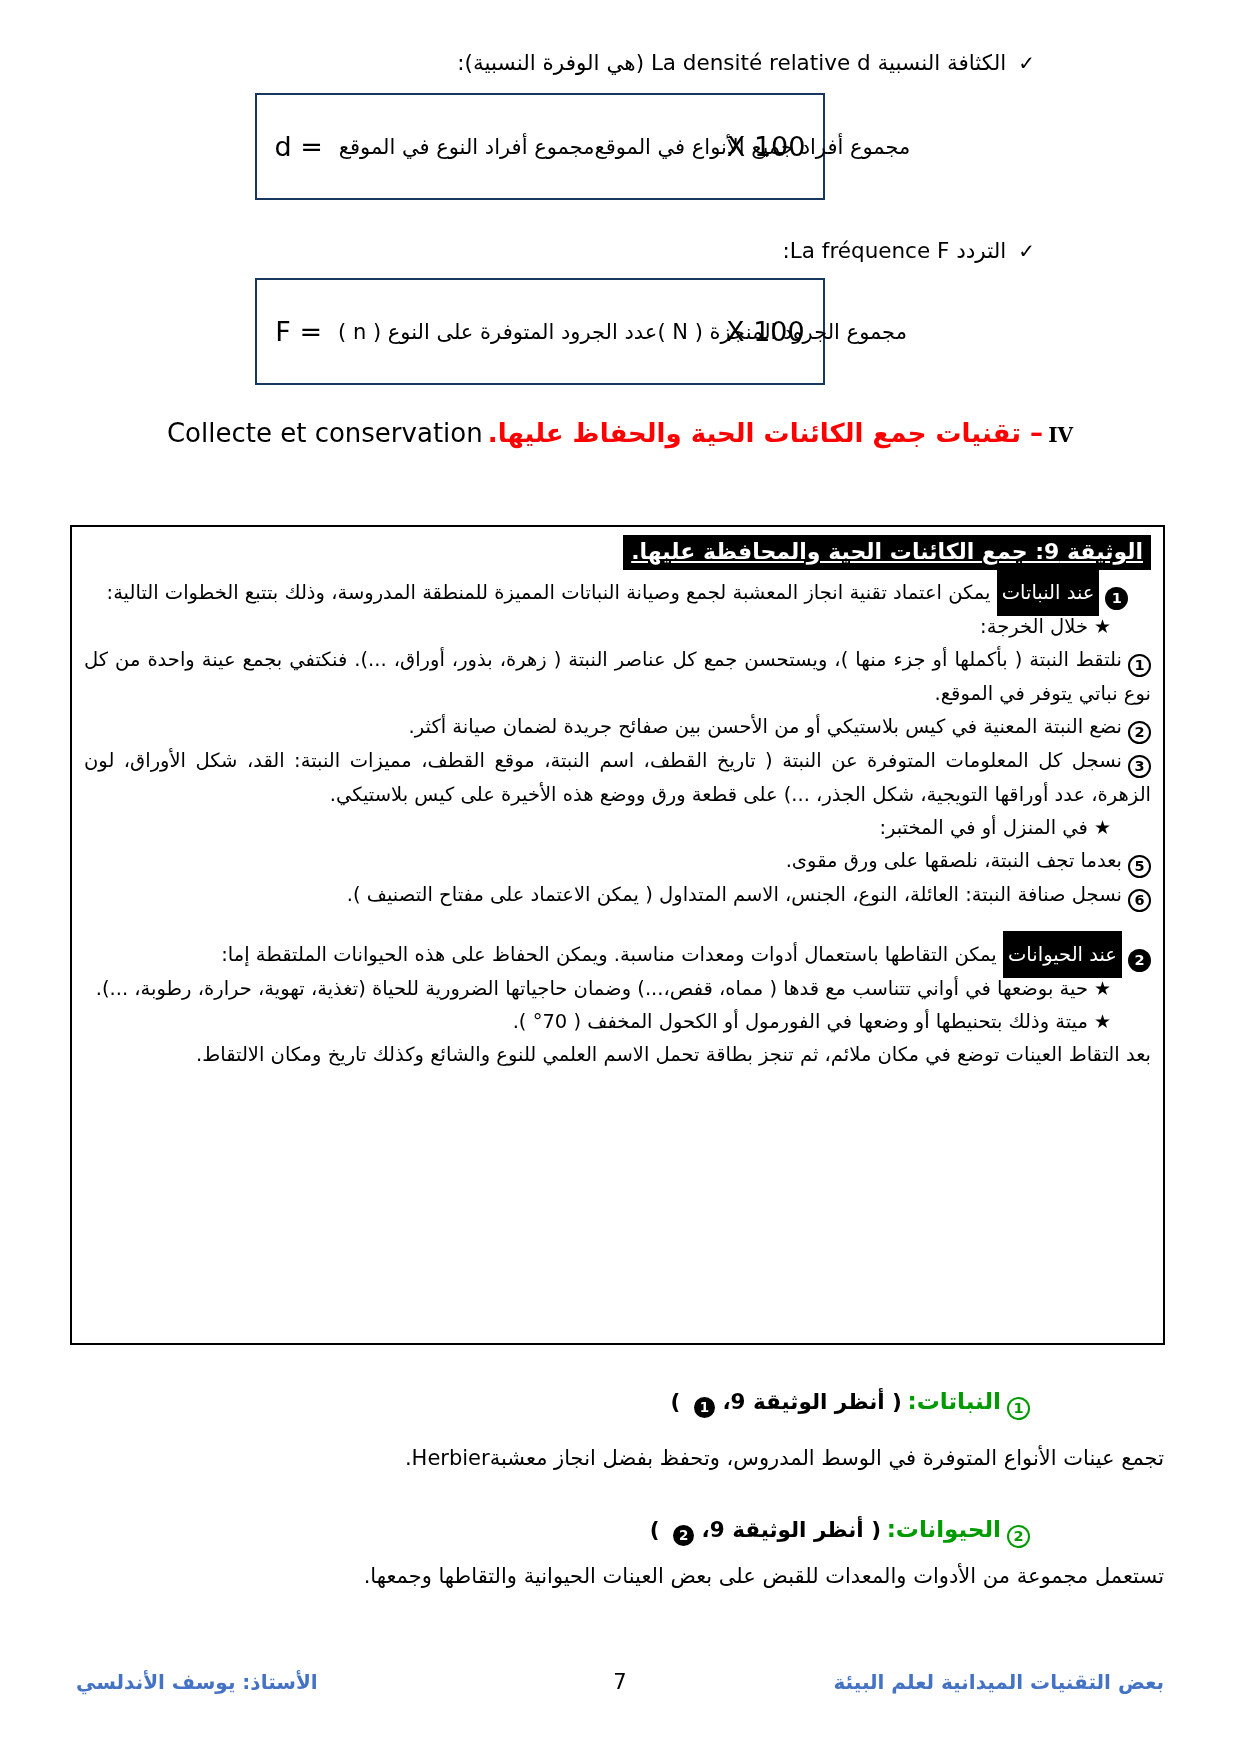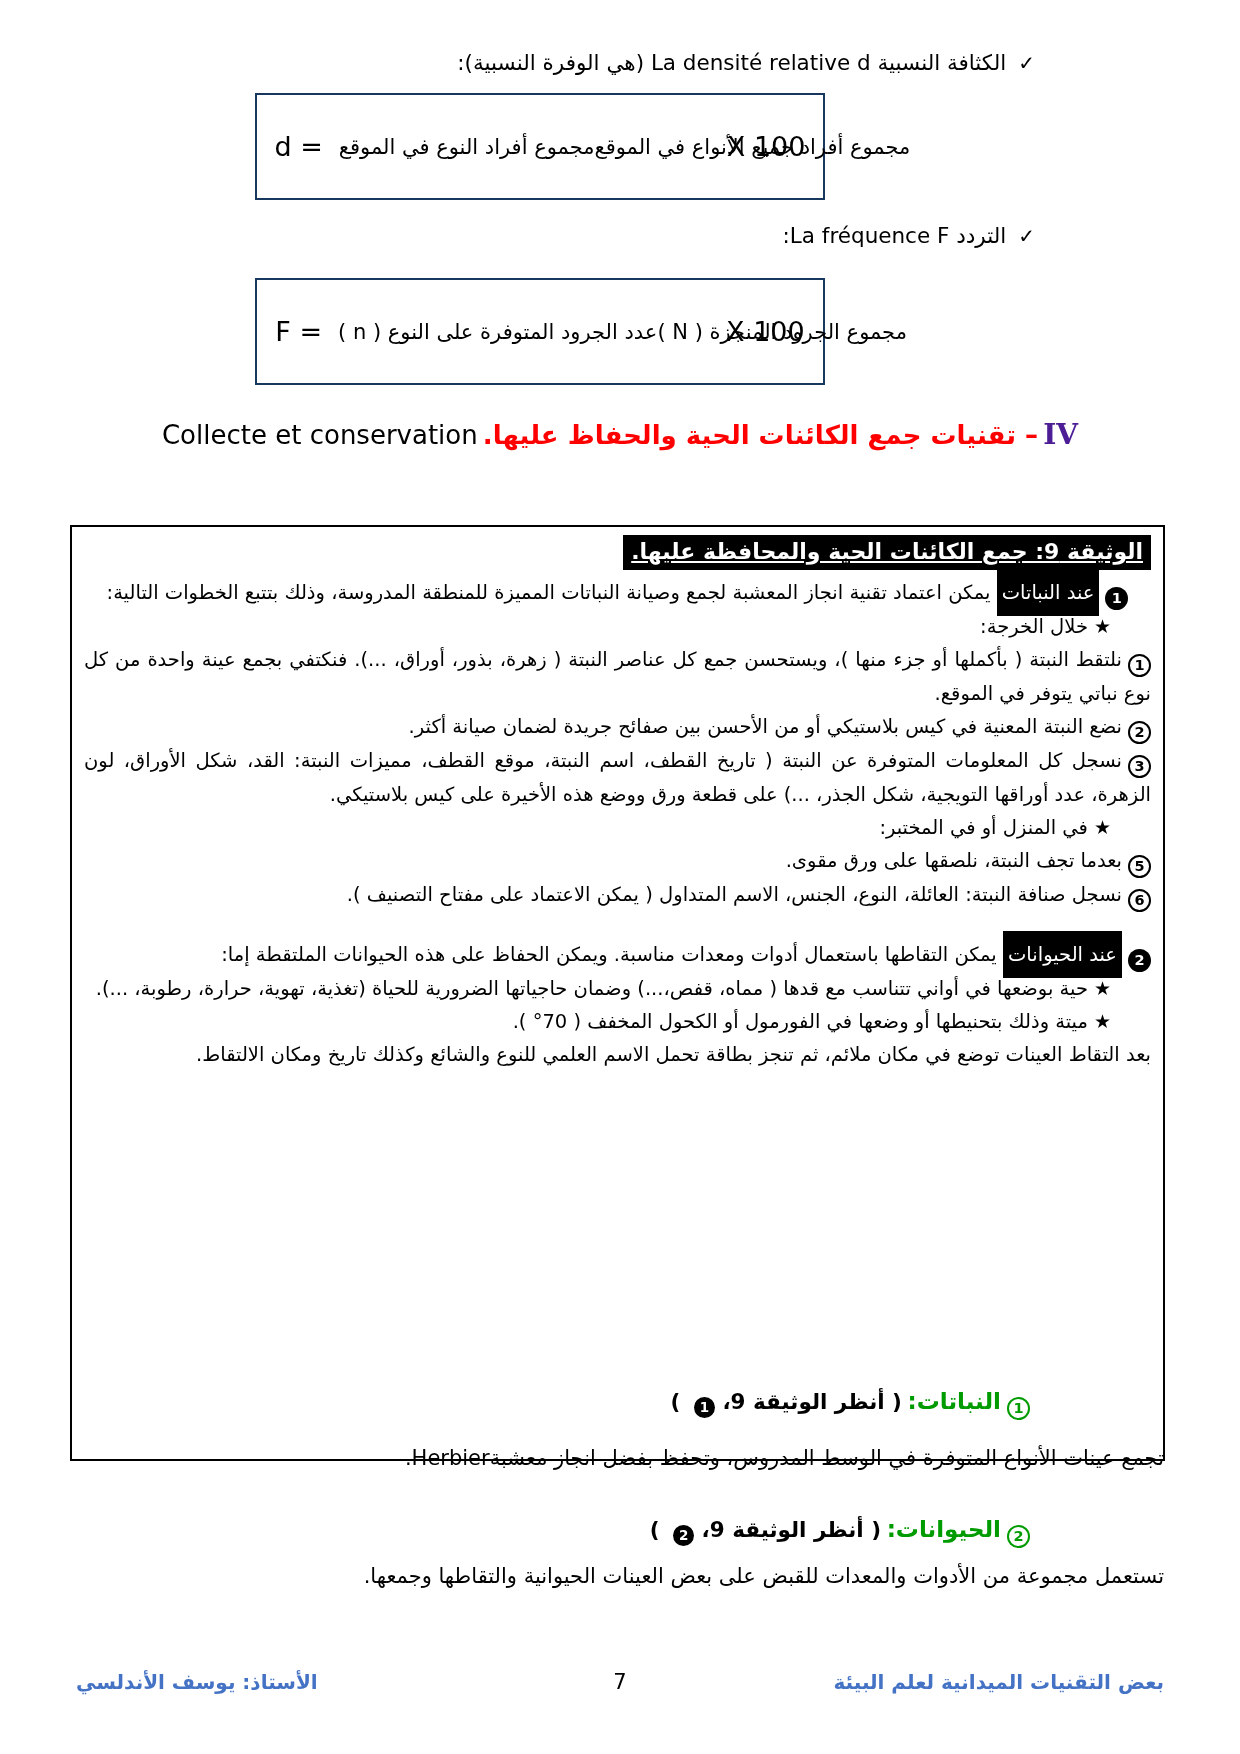--- a/index.html
+++ b/index.html
@@ -25,27 +25,27 @@
     display:flex; align-items:center; justify-content:center; gap:16px;
     direction:ltr; padding:0 10px;
   }
   .f-lhs, .f-mult { font-size:27px; }
   .fraction { display:flex; align-items:center; width:372px; }
   .fr-top, .fr-bottom { font-size:21px; direction:rtl; line-height:30px; white-space:nowrap; }
   .fr-bar { width:100%; height:0; border-top:3px solid #000; margin:1px 0; }
 
   
   .red-heading { position:absolute; top:418px; left:0; width:100%; text-align:center; white-space:nowrap; }
-  .rh-iv { font-family:"DejaVu Serif", serif; color:#4c1d95; font-weight:bold; font-size:28px; }
+  .rh-iv { font-family:"DejaVu Serif", serif; color:#000000; font-weight:bold; font-size:20px; }
   .rh-red { color:#FE0000; font-weight:bold; font-size:26px; }
   .rh-fr { color:#000; font-size:26px; }
 
   
   .doc9 {
-    position:absolute; top:525px; left:70px; width:1095px; height:936px;
+    position:absolute; top:525px; left:70px; width:1095px; height:820px;
     border:2px solid #000; padding:6px 12px 0 12px; overflow:hidden;
     font-size:19.5px; line-height:33px;
   }
   .doc9-title-row { margin:2px 0 6px 0; }
   .doc9-title {
     display:inline-block; background:#000; color:#fff; font-weight:bold;
     font-size:22px; line-height:32px; padding:1px 8px 2px 8px;
     text-decoration:underline;
   }
   .doc9 p { margin:0; text-align:justify; }
@@ -89,21 +89,21 @@
 <div class="formula-box" style="top:93px;">
   <span class="f-lhs">d =</span>
   <span class="fraction">
     <span class="fr-top">مجموع أفراد النوع في الموقع</span>
     <span class="fr-bar"></span>
     <span class="fr-bottom">مجموع أفراد جميع الأنواع في الموقع</span>
   </span>
   <span class="f-mult">X 100</span>
 </div>
 
-<div class="abs check-line" style="top:223px; right:205px;text-align:right;">
+<div class="abs check-line" style="top:238px; right:205px;text-align:right;">
   <span class="check-mark">✓</span><span>التردد  La fréquence  F:</span>
 </div>
 
 <div class="formula-box" style="top:278px;">
   <span class="f-lhs">F =</span>
   <span class="fraction">
     <span class="fr-top">عدد الجرود المتوفرة على النوع ( n )</span>
     <span class="fr-bar"></span>
     <span class="fr-bottom">مجموع الجرود المنجزة  ( N )</span>
   </span>

